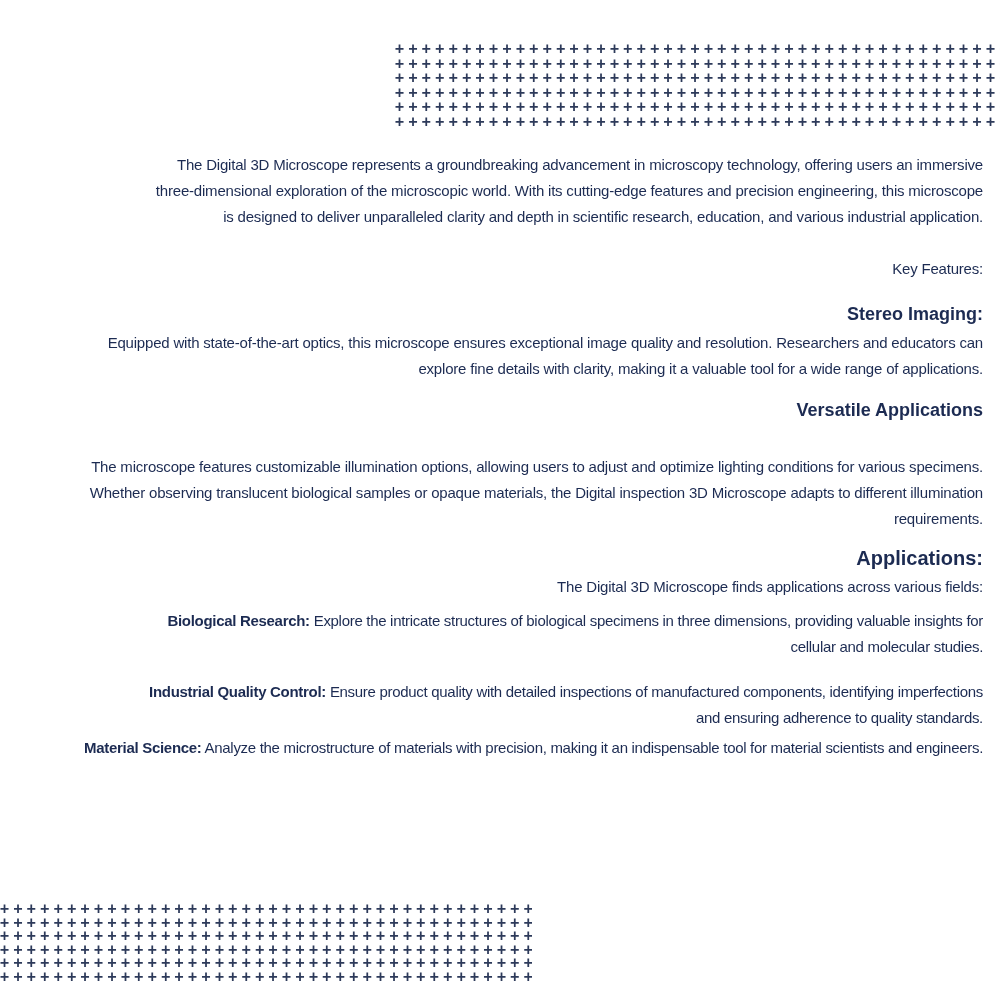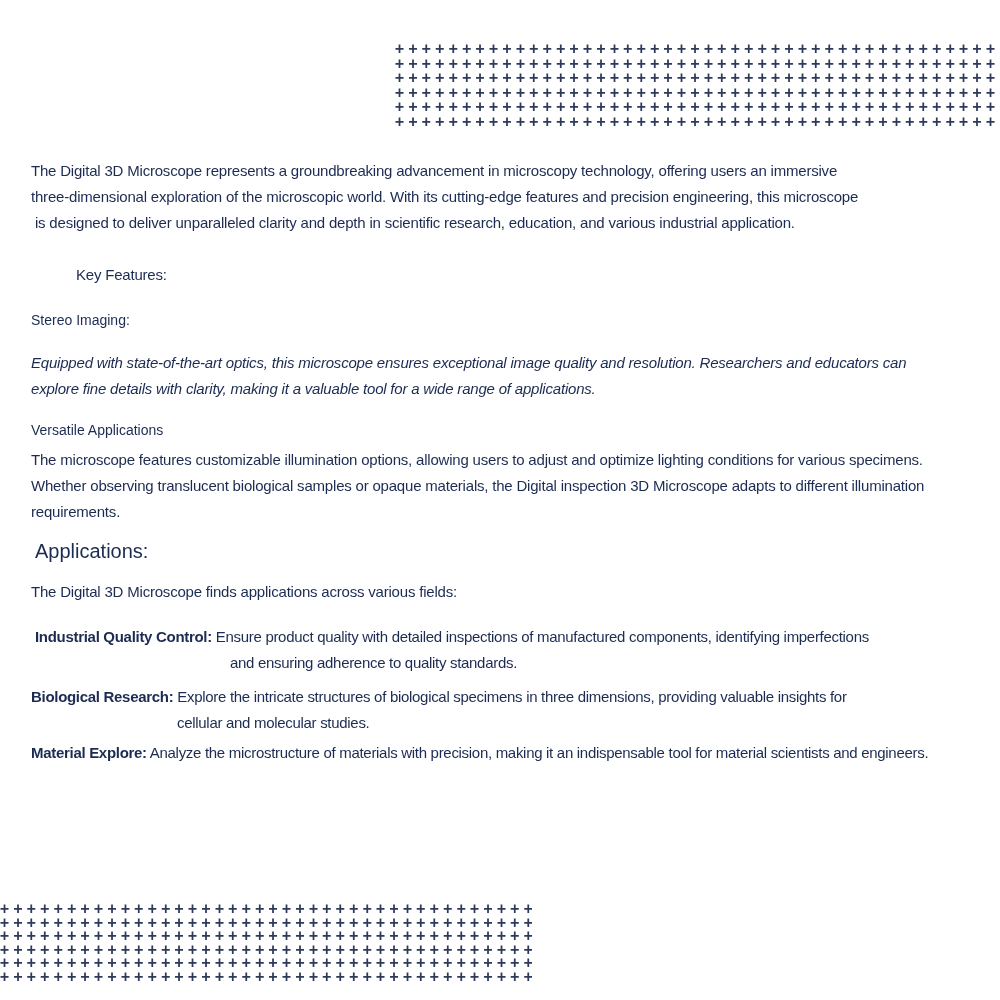--- a/index.html
+++ b/index.html
@@ -26,49 +26,50 @@
     width: 605px; height: 88px;
     line-height: 14.5px;
   }
   .plus-bottom {
     left: 0; top: 903px;
     width: 532px; height: 82px;
     line-height: 13.5px;
   }
   .content {
     position: absolute;
-    left: 31px; top: 158px;
+    left: 31px; top: 152px;
     width: 952px;
+    text-align: right;
   }
   .body-text {
     font-size: 15px;
     line-height: 26px;
     letter-spacing: -0.2px;
     white-space: pre-wrap;
   }
   .key-features { margin-top: 26px; margin-left: 45px; }
   .section-heading {
-    font-size: 14px;
-    font-weight: normal;
+    font-size: 18px;
+    font-weight: bold;
     line-height: 24px;
     margin-top: 20px;
   }
   .section-body { margin-top: 20px; }
   .heading-highres { margin-top: 20px; }
-  .body-highres { margin-top: 18px; font-style: italic; }
+  .body-highres { margin-top: 4px; }
   .heading-versatile { margin-top: 16px; }
-  .body-versatile { margin-top: 5px; }
+  .body-versatile { margin-top: 32px; }
   .applications-heading {
     font-size: 20px;
-    font-weight: normal;
+    font-weight: bold;
     line-height: 24px;
     margin-top: 14px;
     padding-left: 4px;
   }
-  .applications-intro { margin-top: 16px; }
+  .applications-intro { margin-top: 4px; }
   .app-item {
     font-size: 15px;
     line-height: 26px;
     letter-spacing: -0.3px;
     white-space: nowrap;
   }
   .app-item .item-label { font-weight: bold; }
   .item-industrial { margin-top: 19px; padding-left: 4px; }
   .item-biological { margin-top: 8px; }
   .item-material  { margin-top: 4px; }
@@ -103,32 +104,32 @@
 explore fine details with clarity, making it a valuable tool for a wide range of applications.</div>
 
   <div class="section-heading heading-versatile">Versatile Applications</div>
   <div class="body-text section-body body-versatile">The microscope features customizable illumination options, allowing users to adjust and optimize lighting conditions for various specimens.
 Whether observing translucent biological samples or opaque materials, the Digital inspection 3D Microscope adapts to different illumination
 requirements.</div>
 
   <div class="applications-heading">Applications:</div>
   <div class="body-text applications-intro">The Digital 3D Microscope finds applications across various fields:</div>
 
+  <div class="app-item item-biological">
+    <div><span class="item-label">Biological Research:</span> <span>Explore the intricate structures of biological specimens in three dimensions, providing valuable insights for</span></div>
+    <div class="line2 indent-biological">cellular and molecular studies.</div>
+  </div>
+
   <div class="app-item item-industrial">
     <div><span class="item-label">Industrial Quality Control:</span> <span>Ensure product quality with detailed inspections of manufactured components, identifying imperfections</span></div>
     <div class="line2 indent-industrial">and ensuring adherence to quality standards.</div>
   </div>
 
-  <div class="app-item item-biological">
-    <div><span class="item-label">Biological Research:</span> <span>Explore the intricate structures of biological specimens in three dimensions, providing valuable insights for</span></div>
-    <div class="line2 indent-biological">cellular and molecular studies.</div>
-  </div>
-
   <div class="app-item item-material">
-    <div><span class="item-label">Material Explore:</span> <span>Analyze the microstructure of materials with precision, making it an indispensable tool for material scientists and engineers.</span></div>
+    <div><span class="item-label">Material Science:</span> <span>Analyze the microstructure of materials with precision, making it an indispensable tool for material scientists and engineers.</span></div>
 
   </div>
 
 </div>
 
 <div class="plus-block plus-bottom">
   <div>++++++++++++++++++++++++++++++++++++++++++++++++++</div>
   <div>++++++++++++++++++++++++++++++++++++++++++++++++++</div>
   <div>++++++++++++++++++++++++++++++++++++++++++++++++++</div>
   <div>++++++++++++++++++++++++++++++++++++++++++++++++++</div>

